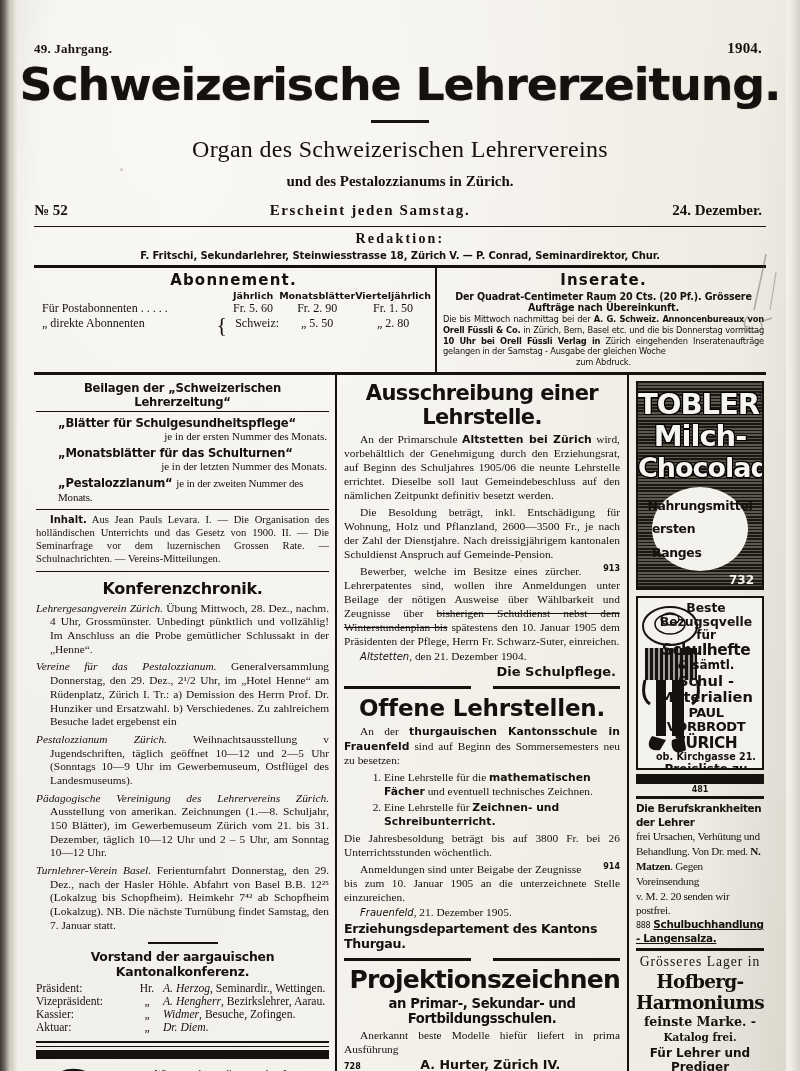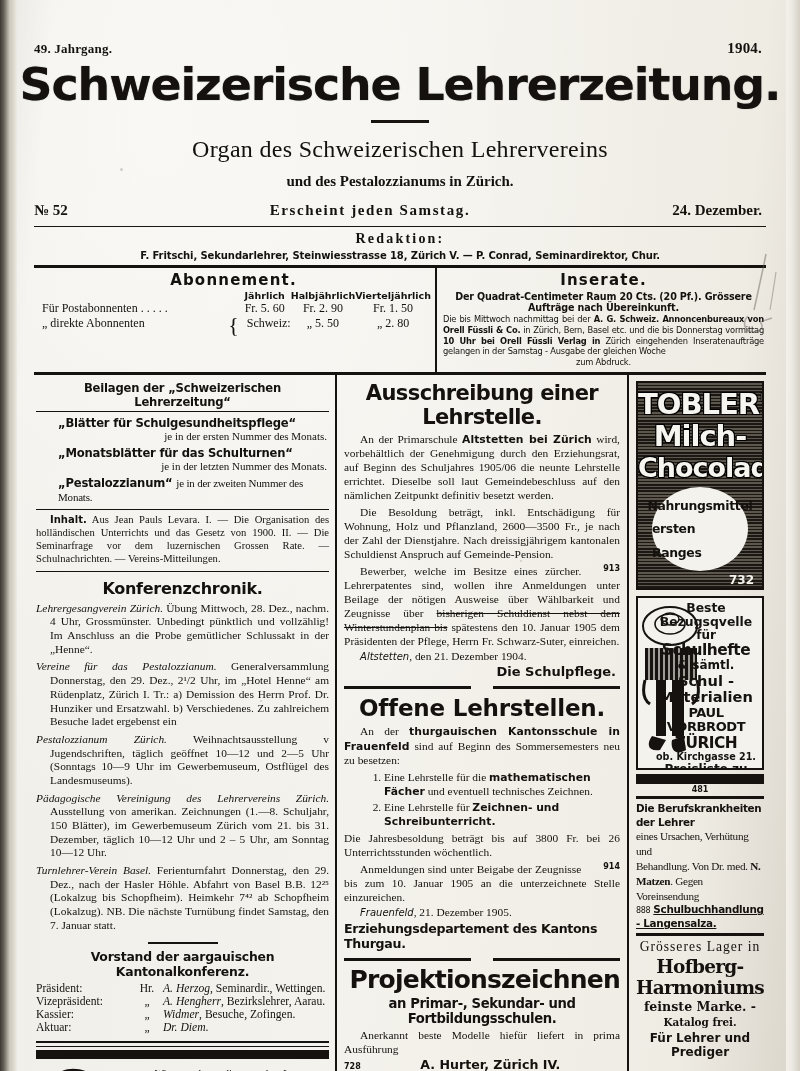--- a/index.html
+++ b/index.html
@@ -213,21 +213,21 @@
 
     <div class="band">
       <div class="left">
         <h3>Abonnement.</h3>
         <table class="abo">
           <tbody>
               <tr>
             <th style="width:46%"></th>
                 <th style="width:6%"></th>
             <th>Jährlich</th>
-            <th>Halbjährlich</th>
+            <th>Monatsblätter</th>
             <th>Vierteljährlich</th>
           </tr>
           <tr>
             <td class="lbl">Für Postabonnenten  .   .   .   .   .</td>
             <td></td>
             <td class="num">Fr. 5. 60</td>
             <td class="num">Fr. 2. 90</td>
             <td class="num">Fr. 1. 50</td>
           </tr>
           <tr>
@@ -450,27 +450,28 @@
             </div>
           </div>
         </div>
 
         <div class="blackbar2"></div>
         <div class="midnum">481</div>
         <div class="rule3"></div>
 
         <div class="beruf">
           <div><b>Die Berufskrankheiten der Lehrer</b></div>
-          <div class="ser">eines Ursachen, Verhütung und</div>
+          <div class="ser">frei Ursachen, Verhütung und</div>
           <div class="ser">
             <span>Behandlung.  Von Dr. med. </span><b>N.</b>
           </div>
           <div class="ser">
             <b>Matzen</b><span>.  Gegen Voreinsendung</span>
           </div>
+          <div class="ser">v. M. 2. 20 senden wir postfrei.</div>
           <div>
             <span style="font-size:8px">888</span>
             <b class="u">Schulbuchhandlung - Langensalza.</b>
           </div>
         </div>
         <div class="rule3"></div>
 
         <div class="harm-wrap">
           <div class="harm1">Grösseres Lager in</div>
           <div class="harm2">Hofberg-Harmoniums</div>

